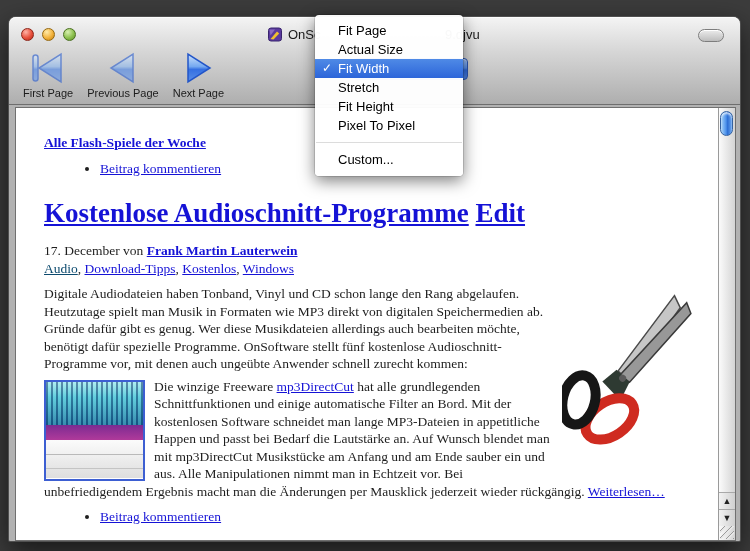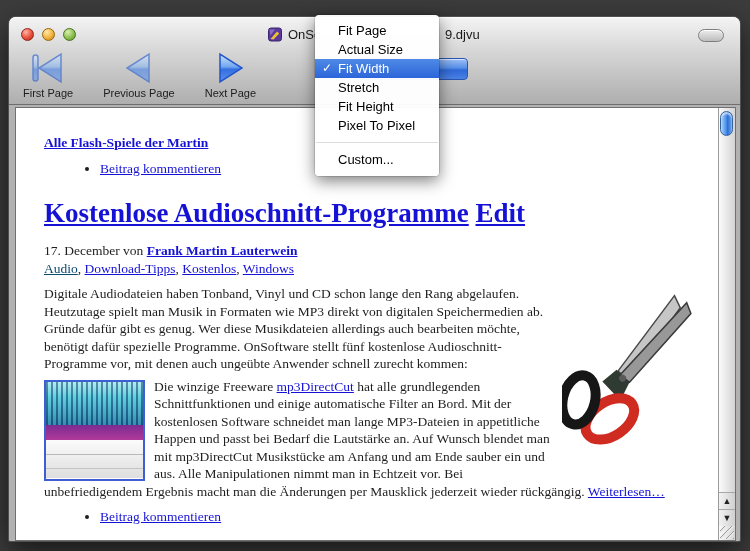--- a/index.html
+++ b/index.html
@@ -23,21 +23,21 @@
   .tl.green  { background:radial-gradient(circle at 35% 28%, #d8f0b0, #8cc04e 55%, #5d8f28); border:1px solid #4a7020; }
   .doc-icon { position:absolute; left:258px; top:9px; }
   .title-frag { position:absolute; top:10px; font-size:13px; color:#1a1a1a; }
   .title-left { left:279px; }
   .title-right { left:436px; }
   .pill { position:absolute; right:16px; top:12px; width:26px; height:13px; border-radius:7px;
     border:1px solid #7d7d7d; background:linear-gradient(#ececec,#bdbdbd);
     box-shadow:inset 0 1px 0 #fff; }
 
   
-  .toolbar { position:absolute; left:14px; top:33px; height:54px; display:flex; align-items:flex-start; gap:30px; }
+  .toolbar { position:absolute; left:14px; top:33px; height:54px; display:flex; align-items:flex-start; gap:14px; }
   .nav-btn { display:flex; flex-direction:column; align-items:center; gap:1px; }
   .nav-btn .lbl { font-size:11px; color:#1c1c1c; white-space:nowrap; }
   .nav-btn.disabled svg { opacity:.62; }
   .popup-btn { position:absolute; left:344px; top:41px; width:115px; height:22px;
     border-radius:4px; border:1px solid #2a54b0;
     background:linear-gradient(180deg,#9cc0f6 0%,#568ee8 45%,#2f68d8 55%,#4b82e4 100%);
     box-shadow:inset 0 1px 0 rgba(255,255,255,.6); z-index:5; }
 
   
   .page { position:absolute; left:6px; top:90px; width:721px; height:434px;
@@ -75,21 +75,21 @@
     border:1px solid #35629f;
     background:linear-gradient(90deg,#a6d2f8 0%,#4f94ec 45%,#2e6fd4 60%,#6aa6f0 100%);
     box-shadow:inset 0 2px 2px rgba(255,255,255,.7); }
   .sb-btns { position:absolute; left:0; right:0; bottom:14px; }
   .sb-btn { height:17px; border-top:1px solid #a8a8a8; display:flex; align-items:center;
     justify-content:center; font-size:9px; color:#222; background:linear-gradient(90deg,#f2f2f2,#d0d0d0); }
   .grip { position:absolute; right:1px; bottom:1px; width:14px; height:13px; background:
     repeating-linear-gradient(135deg, transparent 0 3px, #9a9a9a 3px 4px, #e8e8e8 4px 5px); }
 
   
-  .menu { position:absolute; left:315px; top:15px; width:124px; z-index:100;
+  .menu { position:absolute; left:315px; top:15px; width:148px; z-index:100;
     background:rgba(255,255,255,.97); border-radius:4px; padding:6px 0 7px;
     box-shadow:0 5px 16px rgba(0,0,0,.5), 0 0 0 1px rgba(0,0,0,.12);
     font-size:13px; color:#000; }
   .menu-item { position:relative; height:19px; line-height:19px; padding-left:23px; white-space:nowrap; }
   .menu-item.selected { background:linear-gradient(180deg,#4f8ae6,#2c65d9); color:#fff; }
   .menu-check { position:absolute; left:7px; top:0; font-size:12px; }
   .menu-sep { height:1px; background:#dcdcdc; margin:7px 1px; }
 </style>
 </head>
 <body>
@@ -159,21 +159,21 @@
       </div>
     </div>
 
     <div class="popup-btn"></div>
   </div>
 
   <div class="page">
     <div class="article">
 
       <div>
-        <a class="top-link">Alle Flash-Spiele der Martin</a>
+        <a class="top-link">Alle Flash-Spiele der Woche</a>
       </div>
 
       <ul class="bullets">
         <li>
           <a>Beitrag kommentieren</a>
         </li>
       </ul>
 
       <h1 class="headline"><a>Kostenlose Audioschnitt-Programme</a> <a>Edit</a></h1>
 

